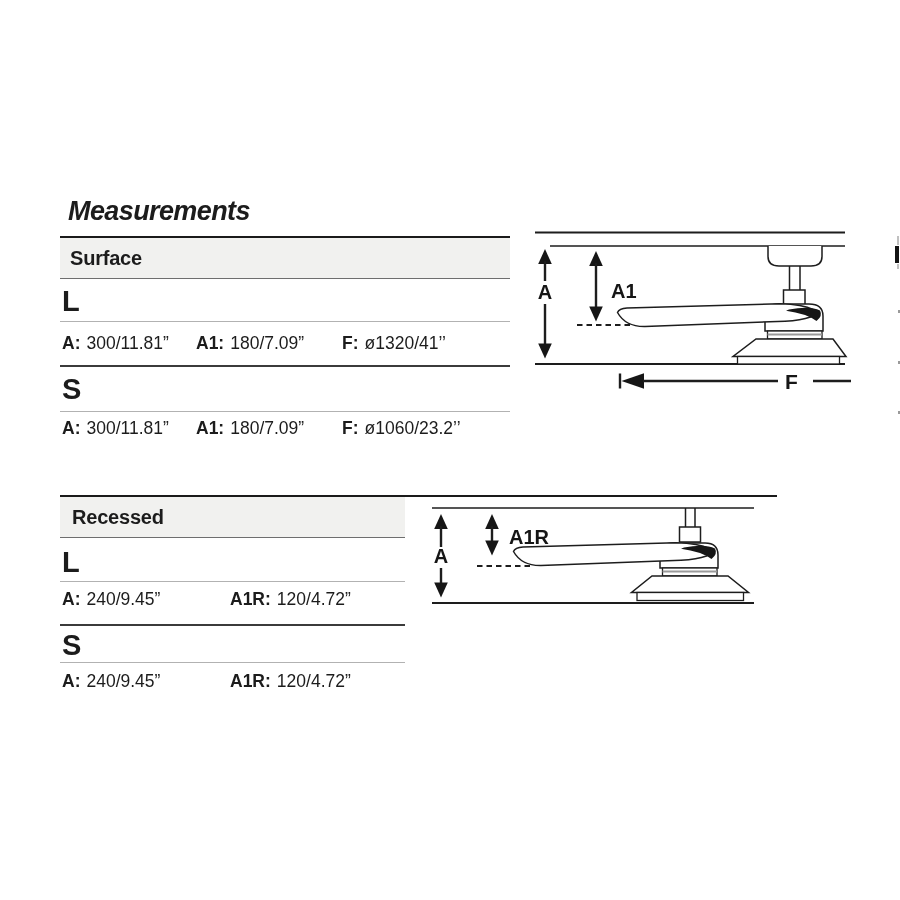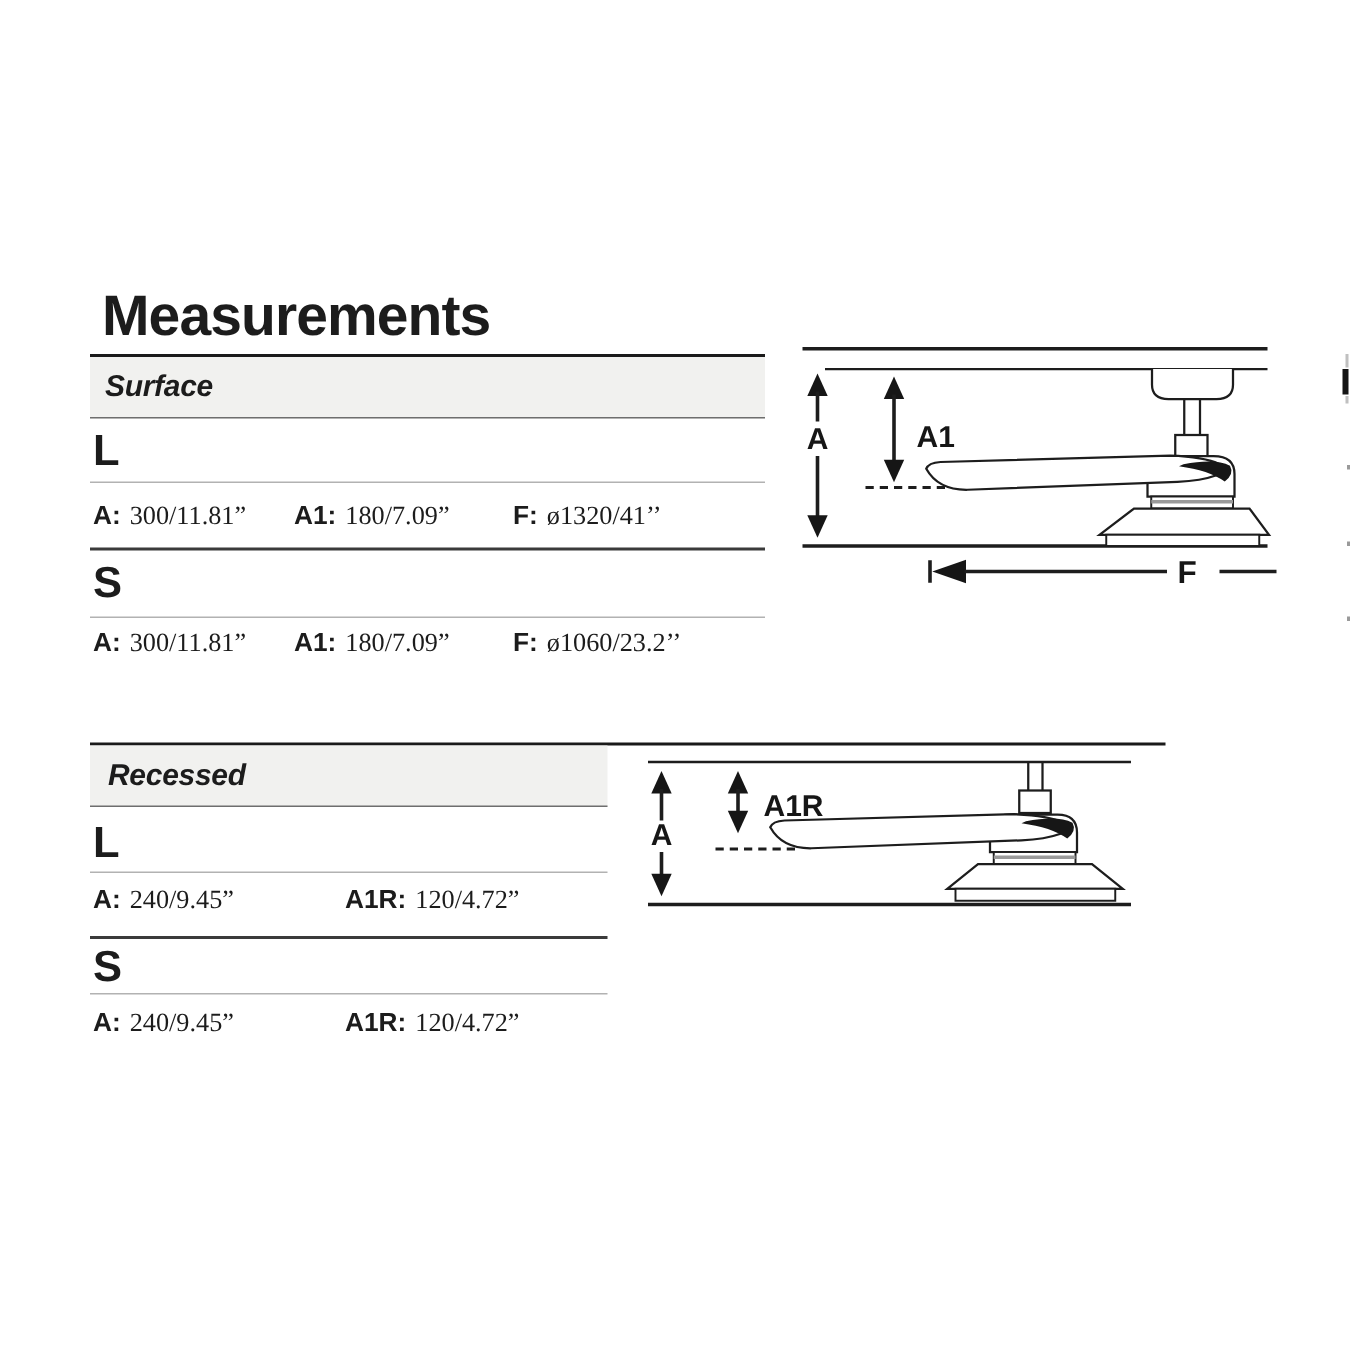--- a/index.html
+++ b/index.html
@@ -1,41 +1,41 @@
 <!DOCTYPE html>
 <html><head>
 <meta charset="utf-8">
 <style>
   * { margin:0; padding:0; box-sizing:border-box; }
   html,body { width:900px; height:900px; background:#ffffff;
               font-family:"Liberation Sans", sans-serif; color:#1c1c1c; }
   body { position:relative; overflow:hidden; }
   .abs { position:absolute; }
 
-  .page-title { left:68px; top:197px; font-size:38px; line-height:29px;
-                font-weight:bold; letter-spacing:-0.6px; }
+  .page-title { left:68px; top:197px; font-size:27px; line-height:29px;
+                font-weight:bold; font-style:italic; letter-spacing:-0.6px; }
 
   .rule { position:absolute; }
   .rule.black { background:#1a1a1a; height:2px; }
   .rule.mid   { background:#3b3b3b; height:2px; }
   .rule.light { background:#b2b2b2; height:1px; }
 
   .band { position:absolute; background:#f1f1ef; border-bottom:1px solid #6e6e6e;
           display:flex; align-items:center; padding-left:10px;
-          font-size:20px; font-weight:bold; font-style:italic; letter-spacing:-0.2px;text-align:right; }
+          font-size:20px; font-weight:bold; letter-spacing:-0.2px;text-align:right; }
 
   .size-letter { position:absolute; font-size:29px; line-height:30px; font-weight:bold; }
 
   .specrow { position:absolute; display:flex; font-size:17.5px; line-height:22px; white-space:nowrap; }
   .specrow .grp { display:flex; }
   .specrow .g1s { width:134px; }
   .specrow .g2s { width:146px;text-align:right; }
   .specrow .g1r { width:168px; }
   .k { font-weight:bold; }
-  .v { margin-left:6px;font-family:Liberation Serif, serif; }
+  .v { margin-left:6px; }
 
   svg text { font-family:"Liberation Sans", sans-serif; font-weight:bold; fill:#161616; }
   .frag { position:absolute; }
 </style>
 </head>
 <body>
 
 <div class="abs page-title">Measurements</div>
 
 <div class="rule black" style="left:60px; top:236px; width:450px;"></div>

